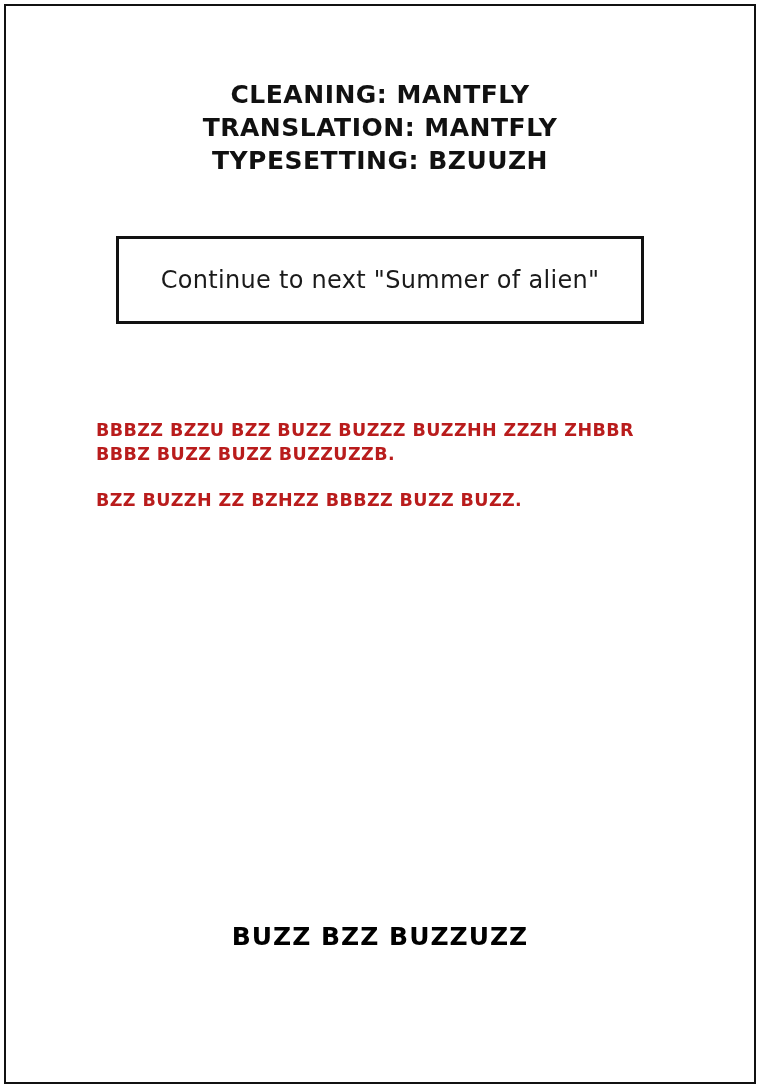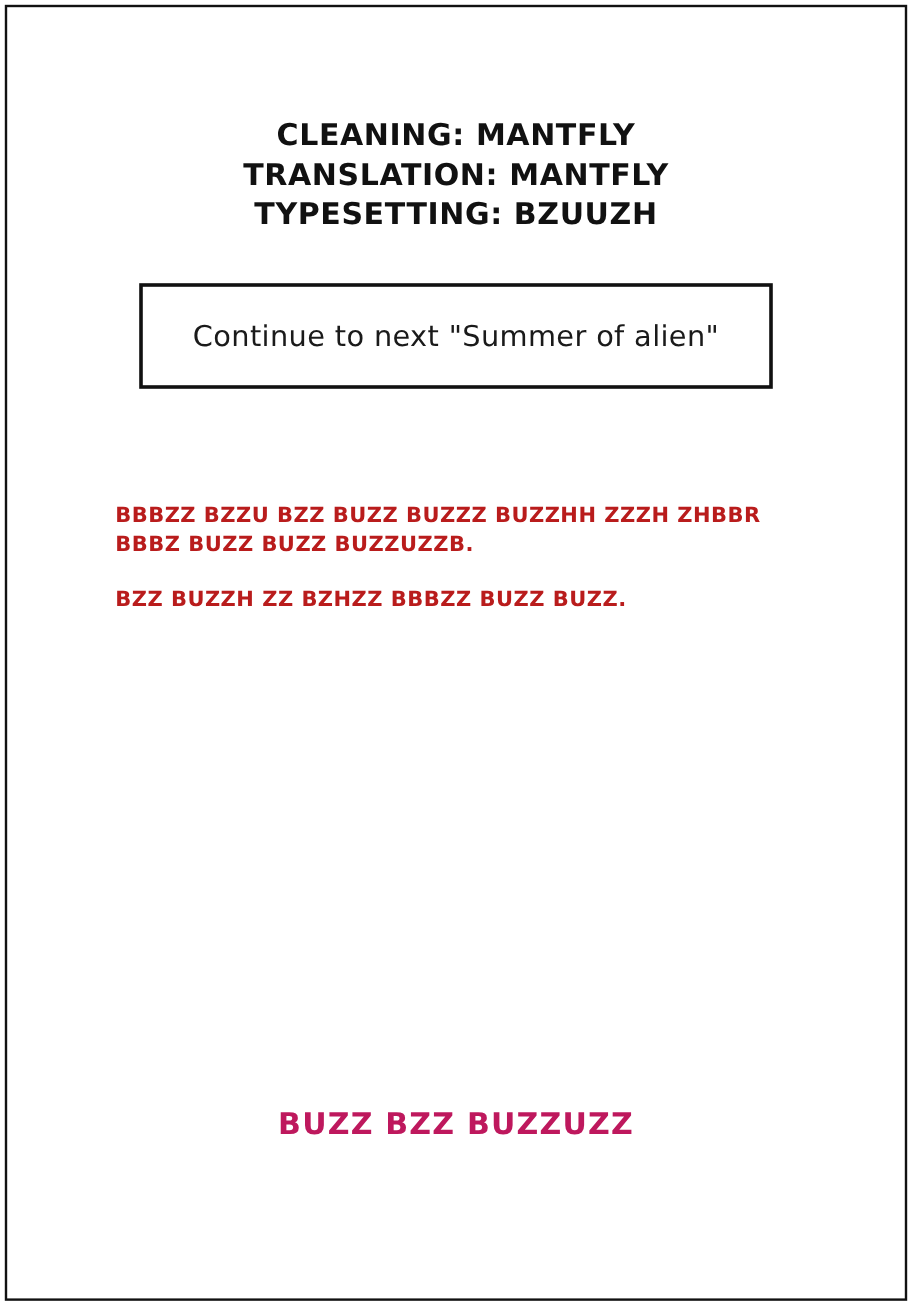--- a/index.html
+++ b/index.html
@@ -32,21 +32,21 @@
     height: 1080px;
     border: 2px solid #111111;
     box-sizing: border-box;
     pointer-events: none;
   }
 
   
   .credits {
     position: absolute;
     left: 0;
-    top: 96px;
+    top: 78px;
     width: 760px;
     text-align: center;
   }
   .credits-line {
     font-family: "DejaVu Sans", sans-serif;
     font-weight: bold;
     font-size: 25px;
     letter-spacing: 0.5px;
     line-height: 33px;
     color: #111111;
@@ -106,21 +106,21 @@
     top: 920px;
     width: 760px;
     text-align: center;
   }
   .footer-line {
     font-family: "DejaVu Sans", sans-serif;
     font-weight: bold;
     font-size: 25px;
     letter-spacing: 1px;
     line-height: 34px;
-    color: #be185d;
+    color: #000000;
     white-space: nowrap;
   }
 </style>
 </head>
 <body>
 
 <div class="page">
 
   <div class="border-frame"></div>
 

